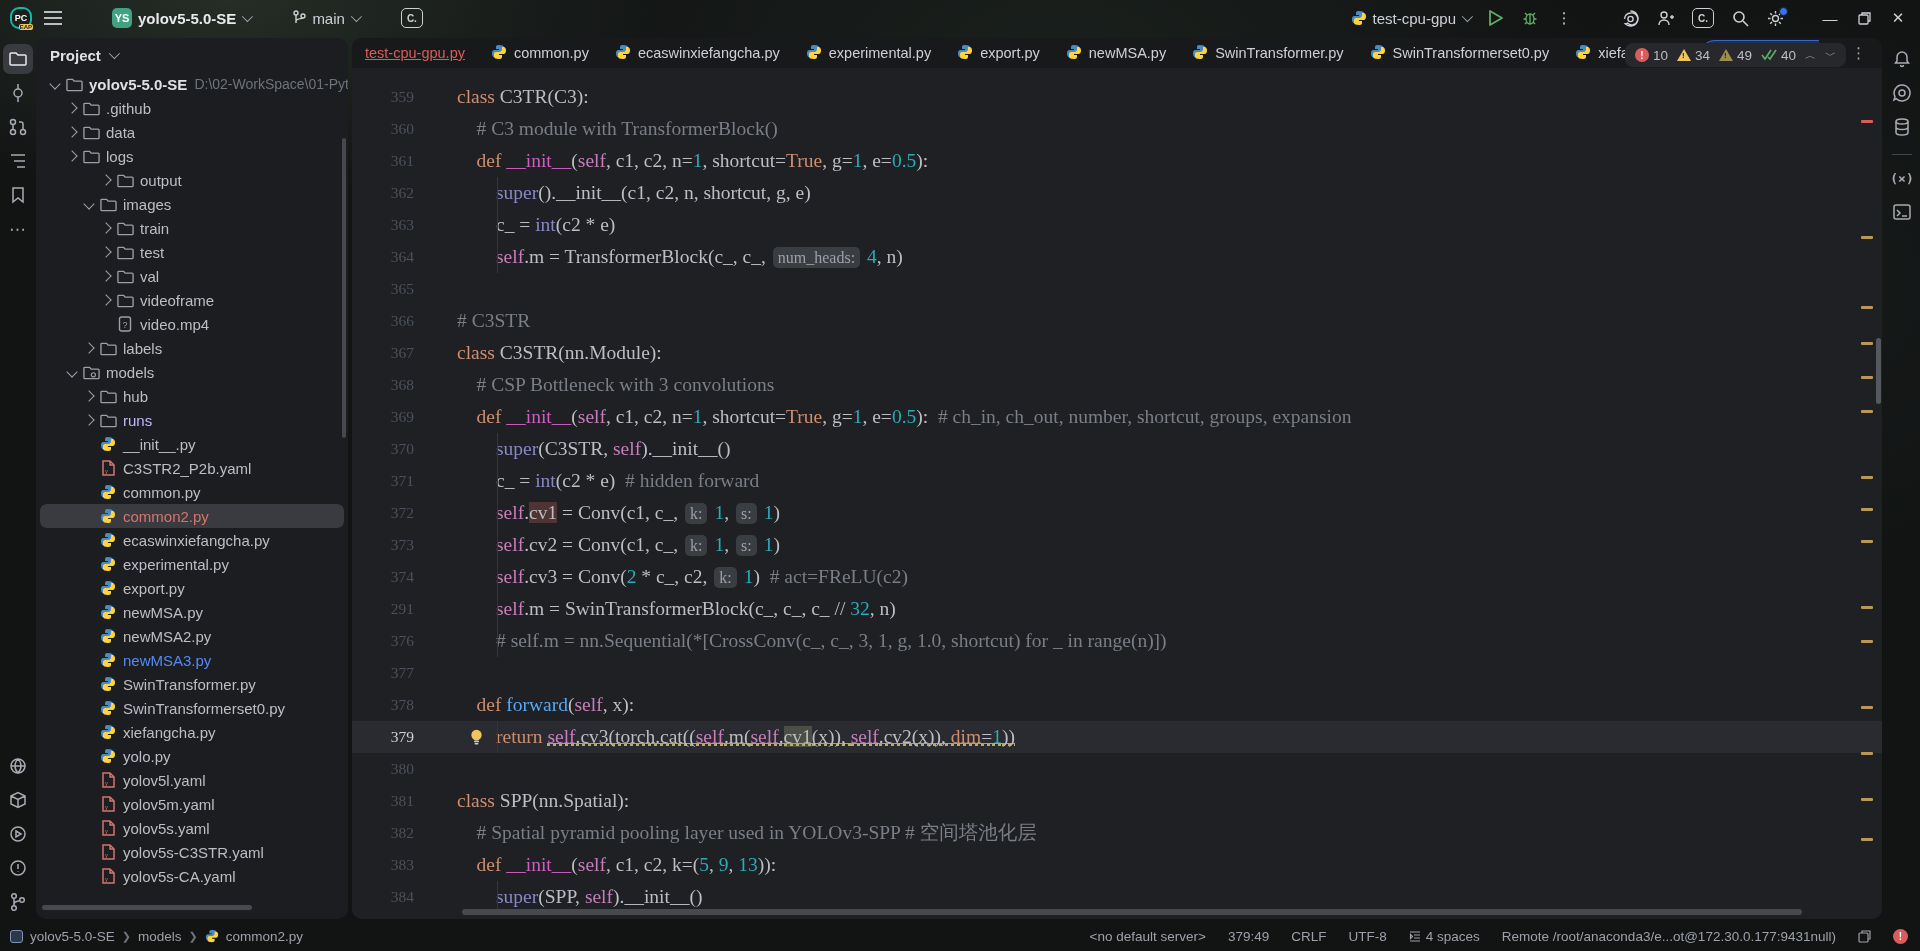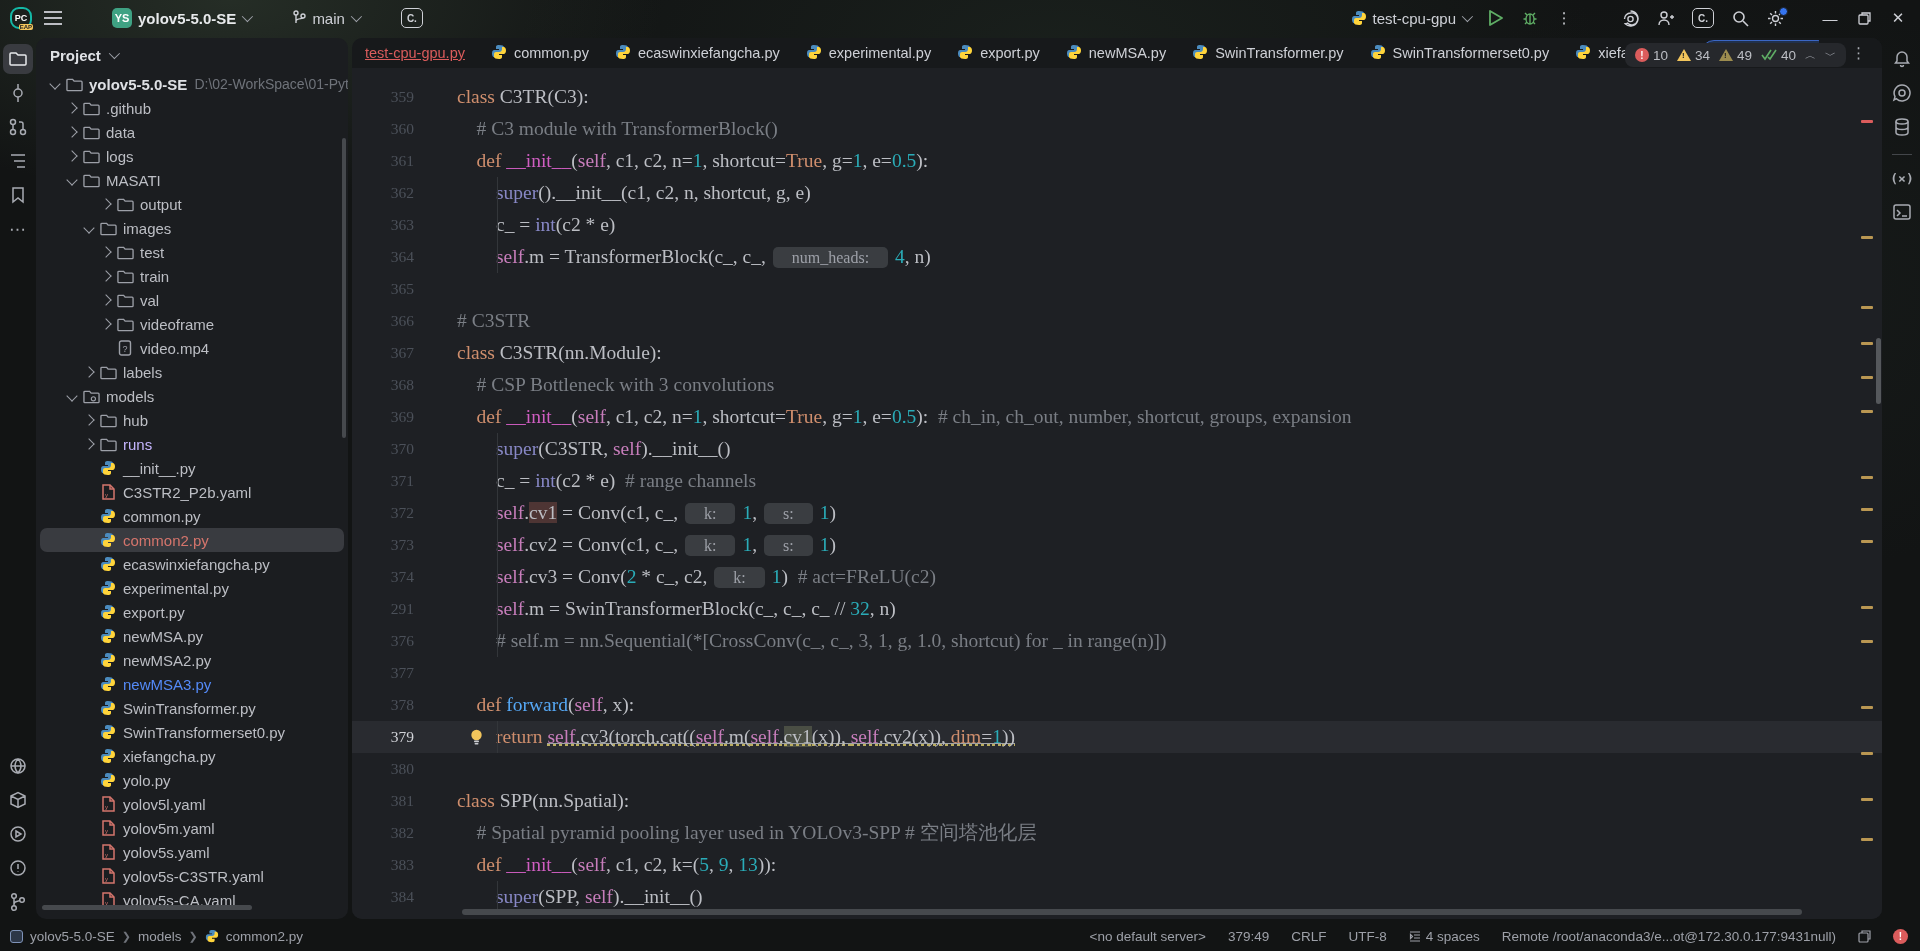--- a/index.html
+++ b/index.html
@@ -68,21 +68,21 @@
   .line { display:flex; height:32px; line-height:32px; position:relative; white-space:pre; }
   .line .ln { width:62px; text-align:right; color:#4B5059; font-size:15.5px; flex:none; }
   .line .lnsp { width:43px; flex:none; position:relative; }
   .line .code { flex:1; position:relative; }
   .line.cur { background:#292B30; }
   .line.cur .ln { color:#D1D3D8; }
   .guide { position:absolute; top:0; bottom:0; width:1px; background:#33363A; }
   .seg-d { color:#BCBEC4; } .seg-k { color:#CF8E6D; } .seg-n { color:#2AACB8; }
   .seg-c { color:#7A7E85; } .seg-s { color:#C77DBB; } .seg-m { color:#D05EC2; }
   .seg-f { color:#56A8F5; } .seg-b { color:#8888C6; }
-  .seg-i { background:#3A3D41; color:#9DA0A8; font-size:16px; border-radius:5px; padding:2px 19px; margin:0 7px 0 2px; }
+  .seg-i { background:#3A3D41; color:#9DA0A8; font-size:16px; border-radius:5px; padding:2px 5px; margin:0 7px 0 2px; }
   .seg-hw { background:#4E3534; color:#BCBEC4; }
   .seg-hr { background:#4A4E44; color:#BCBEC4; }
   .u { background-image:linear-gradient(#9FA2A6,#9FA2A6), repeating-linear-gradient(90deg,#BAAD60 0 3px, transparent 3px 6px);
        background-size:100% 1px,100% 2px; background-position:0 calc(100% - 3px),0 calc(100% - 1px); background-repeat:no-repeat; }
   .bulb { position:absolute; left:12px; top:5px; }
 
   
   .inspections { position:absolute; top:5px; right:36px; background:#26282C; border-radius:8px; height:24px;
                  display:flex; align-items:center; gap:9px; padding:0 10px; font-size:13.5px; font-family:"Liberation Sans",sans-serif; color:#BCBEC4;}
   .insp-item { display:flex; align-items:center; gap:4px; }
@@ -345,78 +345,66 @@
             <span class="chev" style="transform:rotate(-45deg)"></span>
           </span>
           <span class="ticon">
             <svg width="17" height="15" viewBox="0 0 18 15">
               <path d="M1 3a1 1 0 0 1 1-1h5l1.6 2H16a1 1 0 0 1 1 1v8a1 1 0 0 1-1 1H2a1 1 0 0 1-1-1z" fill="none" stroke="#9DA0A8" stroke-width="1.4"></path>
             </svg>
           </span>
           <span class="lbl">logs</span>
         </div>
         <div class="trow">
-          <span class="indent" style="width: 17px;"></span>
+          <span class="indent" style="width: 51px;"></span>
+          <span class="arrow">
+            <span class="chev" style="transform:rotate(-45deg)"></span>
+          </span>
+          <span class="ticon">
+            <svg width="17" height="15" viewBox="0 0 18 15">
+              <path d="M1 3a1 1 0 0 1 1-1h5l1.6 2H16a1 1 0 0 1 1 1v8a1 1 0 0 1-1 1H2a1 1 0 0 1-1-1z" fill="none" stroke="#9DA0A8" stroke-width="1.4"></path>
+            </svg>
+          </span>
+          <span class="lbl">output</span>
+        </div>
+        <div class="trow">
+          <span class="indent" style="width: 34px;"></span>
           <span class="arrow">
             <span class="chev" style="transform:rotate(45deg)"></span>
           </span>
           <span class="ticon">
             <svg width="17" height="15" viewBox="0 0 18 15">
               <path d="M1 3a1 1 0 0 1 1-1h5l1.6 2H16a1 1 0 0 1 1 1v8a1 1 0 0 1-1 1H2a1 1 0 0 1-1-1z" fill="none" stroke="#9DA0A8" stroke-width="1.4"></path>
             </svg>
           </span>
-          <span class="lbl">MASATI</span>
+          <span class="lbl">images</span>
         </div>
         <div class="trow">
           <span class="indent" style="width: 51px;"></span>
           <span class="arrow">
             <span class="chev" style="transform:rotate(-45deg)"></span>
           </span>
           <span class="ticon">
             <svg width="17" height="15" viewBox="0 0 18 15">
               <path d="M1 3a1 1 0 0 1 1-1h5l1.6 2H16a1 1 0 0 1 1 1v8a1 1 0 0 1-1 1H2a1 1 0 0 1-1-1z" fill="none" stroke="#9DA0A8" stroke-width="1.4"></path>
             </svg>
           </span>
-          <span class="lbl">output</span>
-        </div>
-        <div class="trow">
-          <span class="indent" style="width: 34px;"></span>
-          <span class="arrow">
-            <span class="chev" style="transform:rotate(45deg)"></span>
-          </span>
-          <span class="ticon">
-            <svg width="17" height="15" viewBox="0 0 18 15">
-              <path d="M1 3a1 1 0 0 1 1-1h5l1.6 2H16a1 1 0 0 1 1 1v8a1 1 0 0 1-1 1H2a1 1 0 0 1-1-1z" fill="none" stroke="#9DA0A8" stroke-width="1.4"></path>
-            </svg>
-          </span>
-          <span class="lbl">images</span>
+          <span class="lbl">train</span>
         </div>
         <div class="trow">
           <span class="indent" style="width: 51px;"></span>
           <span class="arrow">
             <span class="chev" style="transform:rotate(-45deg)"></span>
           </span>
           <span class="ticon">
             <svg width="17" height="15" viewBox="0 0 18 15">
               <path d="M1 3a1 1 0 0 1 1-1h5l1.6 2H16a1 1 0 0 1 1 1v8a1 1 0 0 1-1 1H2a1 1 0 0 1-1-1z" fill="none" stroke="#9DA0A8" stroke-width="1.4"></path>
             </svg>
           </span>
           <span class="lbl">test</span>
-        </div>
-        <div class="trow">
-          <span class="indent" style="width: 51px;"></span>
-          <span class="arrow">
-            <span class="chev" style="transform:rotate(-45deg)"></span>
-          </span>
-          <span class="ticon">
-            <svg width="17" height="15" viewBox="0 0 18 15">
-              <path d="M1 3a1 1 0 0 1 1-1h5l1.6 2H16a1 1 0 0 1 1 1v8a1 1 0 0 1-1 1H2a1 1 0 0 1-1-1z" fill="none" stroke="#9DA0A8" stroke-width="1.4"></path>
-            </svg>
-          </span>
-          <span class="lbl">train</span>
         </div>
         <div class="trow">
           <span class="indent" style="width: 51px;"></span>
           <span class="arrow">
             <span class="chev" style="transform:rotate(-45deg)"></span>
           </span>
           <span class="ticon">
             <svg width="17" height="15" viewBox="0 0 18 15">
               <path d="M1 3a1 1 0 0 1 1-1h5l1.6 2H16a1 1 0 0 1 1 1v8a1 1 0 0 1-1 1H2a1 1 0 0 1-1-1z" fill="none" stroke="#9DA0A8" stroke-width="1.4"></path>
             </svg>
@@ -797,21 +785,21 @@
           <div class="line"><span class="ln">361</span><span class="lnsp"></span><span class="code"><span class="seg-d">    </span><span class="seg-k">def </span><span class="seg-m">__init__</span><span class="seg-d">(</span><span class="seg-s">self</span><span class="seg-d">, c1, c2, n=</span><span class="seg-n">1</span><span class="seg-d">, shortcut=</span><span class="seg-k">True</span><span class="seg-d">, g=</span><span class="seg-n">1</span><span class="seg-d">, e=</span><span class="seg-n">0.5</span><span class="seg-d">):</span></span></div>
           <div class="line"><span class="ln">362</span><span class="lnsp"></span><span class="code"><span class="guide" style="left: calc(4ch + 1px);"></span><span class="seg-d">        </span><span class="seg-b">super</span><span class="seg-d">().__init__(c1, c2, n, shortcut, g, e)</span></span></div>
           <div class="line"><span class="ln">363</span><span class="lnsp"></span><span class="code"><span class="guide" style="left: calc(4ch + 1px);"></span><span class="seg-d">        c_ = </span><span class="seg-b">int</span><span class="seg-d">(c2 * e)</span></span></div>
           <div class="line"><span class="ln">364</span><span class="lnsp"></span><span class="code"><span class="guide" style="left: calc(4ch + 1px);"></span><span class="seg-d">        </span><span class="seg-s">self</span><span class="seg-d">.m = TransformerBlock(c_, c_, </span><span class="seg-i">num_heads:</span><span class="seg-n">4</span><span class="seg-d">, n)</span></span></div>
           <div class="line"><span class="ln">365</span><span class="lnsp"></span><span class="code"></span></div>
           <div class="line"><span class="ln">366</span><span class="lnsp"></span><span class="code"><span class="seg-c"># C3STR</span></span></div>
           <div class="line"><span class="ln">367</span><span class="lnsp"></span><span class="code"><span class="seg-k">class </span><span class="seg-d">C3STR(nn.Module):</span></span></div>
           <div class="line"><span class="ln">368</span><span class="lnsp"></span><span class="code"><span class="seg-d">    </span><span class="seg-c"># CSP Bottleneck with 3 convolutions</span></span></div>
           <div class="line"><span class="ln">369</span><span class="lnsp"></span><span class="code"><span class="seg-d">    </span><span class="seg-k">def </span><span class="seg-m">__init__</span><span class="seg-d">(</span><span class="seg-s">self</span><span class="seg-d">, c1, c2, n=</span><span class="seg-n">1</span><span class="seg-d">, shortcut=</span><span class="seg-k">True</span><span class="seg-d">, g=</span><span class="seg-n">1</span><span class="seg-d">, e=</span><span class="seg-n">0.5</span><span class="seg-d">):  </span><span class="seg-c"># ch_in, ch_out, number, shortcut, groups, expansion</span></span></div>
           <div class="line"><span class="ln">370</span><span class="lnsp"></span><span class="code"><span class="guide" style="left: calc(4ch + 1px);"></span><span class="seg-d">        </span><span class="seg-b">super</span><span class="seg-d">(C3STR, </span><span class="seg-s">self</span><span class="seg-d">).__init__()</span></span></div>
-          <div class="line"><span class="ln">371</span><span class="lnsp"></span><span class="code"><span class="guide" style="left: calc(4ch + 1px);"></span><span class="seg-d">        c_ = </span><span class="seg-b">int</span><span class="seg-d">(c2 * e)  </span><span class="seg-c"># range channels</span></span></div>
+          <div class="line"><span class="ln">371</span><span class="lnsp"></span><span class="code"><span class="guide" style="left: calc(4ch + 1px);"></span><span class="seg-d">        c_ = </span><span class="seg-b">int</span><span class="seg-d">(c2 * e)  </span><span class="seg-c"># hidden forward</span></span></div>
           <div class="line"><span class="ln">372</span><span class="lnsp"></span><span class="code"><span class="guide" style="left: calc(4ch + 1px);"></span><span class="seg-d">        </span><span class="seg-s">self</span><span class="seg-d">.</span><span class="seg-hw">cv1</span><span class="seg-d"> = Conv(c1, c_, </span><span class="seg-i">k:</span><span class="seg-n">1</span><span class="seg-d">, </span><span class="seg-i">s:</span><span class="seg-n">1</span><span class="seg-d">)</span></span></div>
           <div class="line"><span class="ln">373</span><span class="lnsp"></span><span class="code"><span class="guide" style="left: calc(4ch + 1px);"></span><span class="seg-d">        </span><span class="seg-s">self</span><span class="seg-d">.cv2 = Conv(c1, c_, </span><span class="seg-i">k:</span><span class="seg-n">1</span><span class="seg-d">, </span><span class="seg-i">s:</span><span class="seg-n">1</span><span class="seg-d">)</span></span></div>
           <div class="line"><span class="ln">374</span><span class="lnsp"></span><span class="code"><span class="guide" style="left: calc(4ch + 1px);"></span><span class="seg-d">        </span><span class="seg-s">self</span><span class="seg-d">.cv3 = Conv(</span><span class="seg-n">2</span><span class="seg-d"> * c_, c2, </span><span class="seg-i">k:</span><span class="seg-n">1</span><span class="seg-d">)  </span><span class="seg-c"># act=FReLU(c2)</span></span></div>
           <div class="line"><span class="ln">291</span><span class="lnsp"></span><span class="code"><span class="guide" style="left: calc(4ch + 1px);"></span><span class="seg-d">        </span><span class="seg-s">self</span><span class="seg-d">.m = SwinTransformerBlock(c_, c_, c_ // </span><span class="seg-n">32</span><span class="seg-d">, n)</span></span></div>
           <div class="line"><span class="ln">376</span><span class="lnsp"></span><span class="code"><span class="guide" style="left: calc(4ch + 1px);"></span><span class="seg-d">        </span><span class="seg-c"># self.m = nn.Sequential(*[CrossConv(c_, c_, 3, 1, g, 1.0, shortcut) for _ in range(n)])</span></span></div>
           <div class="line"><span class="ln">377</span><span class="lnsp"></span><span class="code"></span></div>
           <div class="line"><span class="ln">378</span><span class="lnsp"></span><span class="code"><span class="seg-d">    </span><span class="seg-k">def </span><span class="seg-f">forward</span><span class="seg-d">(</span><span class="seg-s">self</span><span class="seg-d">, x):</span></span></div>
           <div class="line cur"><span class="ln">379</span><span class="lnsp"></span><span class="code"><span class="guide" style="left: calc(4ch + 1px);"></span><span class="bulb"><svg width="15" height="20" viewBox="0 0 15 20">
                   <circle cx="7.5" cy="7" r="5.2" fill="#F2C55C"></circle>
                   <rect x="5" y="12.6" width="5" height="1.6" rx="0.8" fill="#C9CBD0"></rect>

